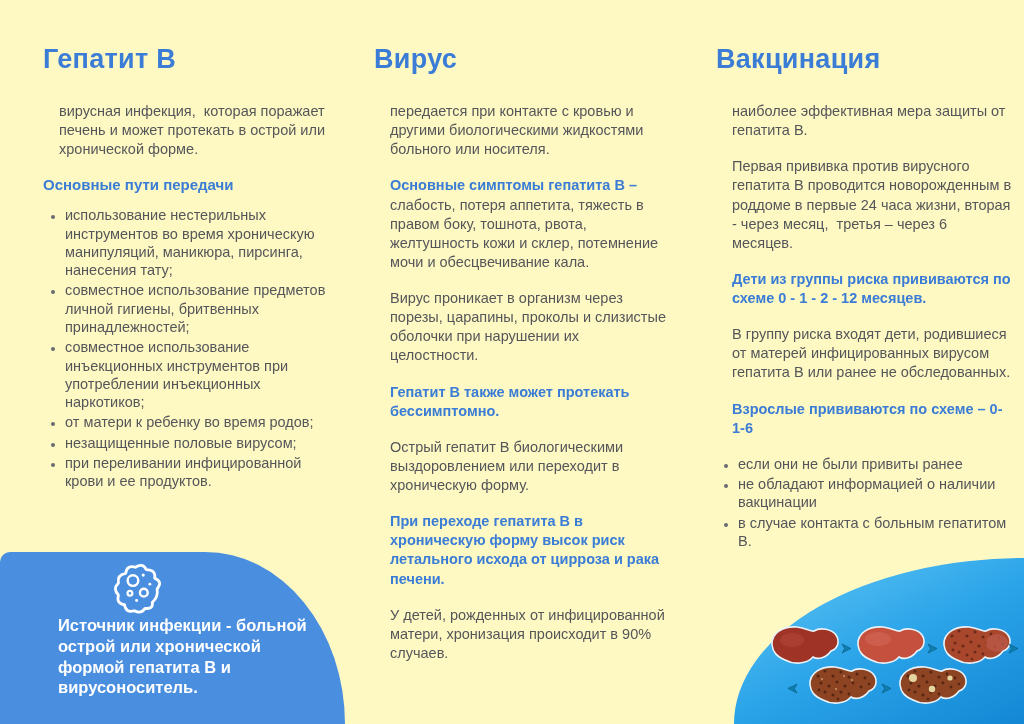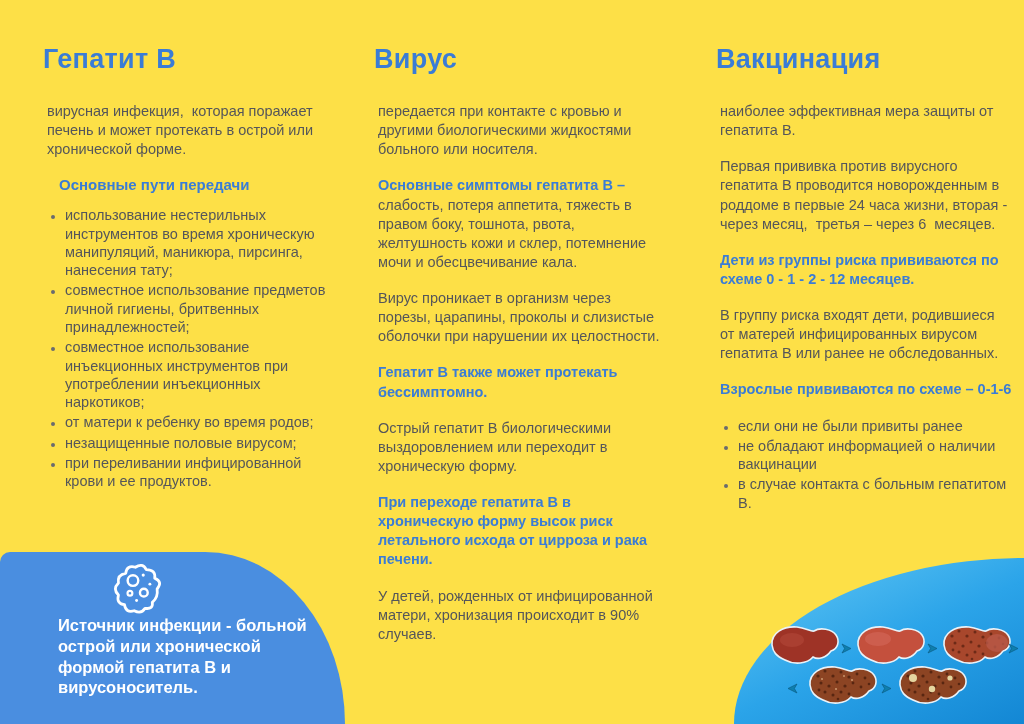--- a/index.html
+++ b/index.html
@@ -1,43 +1,43 @@
 <!DOCTYPE html>
 <html><head>
 <meta charset="utf-8">
 <style>
   * { box-sizing: border-box; }
   html,body { margin:0; padding:0; }
   body { font-family:"Liberation Sans", sans-serif; background:#e8e8e8; }
 
   .page {
     position:relative; width:1024px; height:724px;
-    background:#fde047; overflow:hidden;
+    background:#fef9c3; overflow:hidden;
     font-family:"Liberation Sans", sans-serif;
   }
 
   .col { position:absolute; top:44px; }
   .col-left  { left:43px;  width:298px; }
   .col-mid   { left:374px; width:292px; }
   .col-right { left:716px; width:296px; }
 
   h1.title {
     margin:0 0 27px 0;
     font-size:27px; font-weight:700; letter-spacing:.3px;
     color:#3a7cd6;
   }
 
   .p {
-    margin:0 0 17px 4px;
+    margin:0 0 17px 16px;
     font-size:14.5px; line-height:1.32; color:#55565a;
     white-space:pre-wrap;
   }
   .accent { color:#3a7cd6; font-weight:700; }
   .subhead {
-    margin:0 0 13px 16px;
+    margin:0 0 13px 0;
     font-size:15px; font-weight:700; color:#3a7cd6;
   }
   .lead { display:block; }
 
   ul.bullets {
     margin:0; padding:0 0 0 22px;
     list-style:disc outside;
   }
   ul.bullets li {
     font-size:14.5px; line-height:1.26; color:#55565a;

